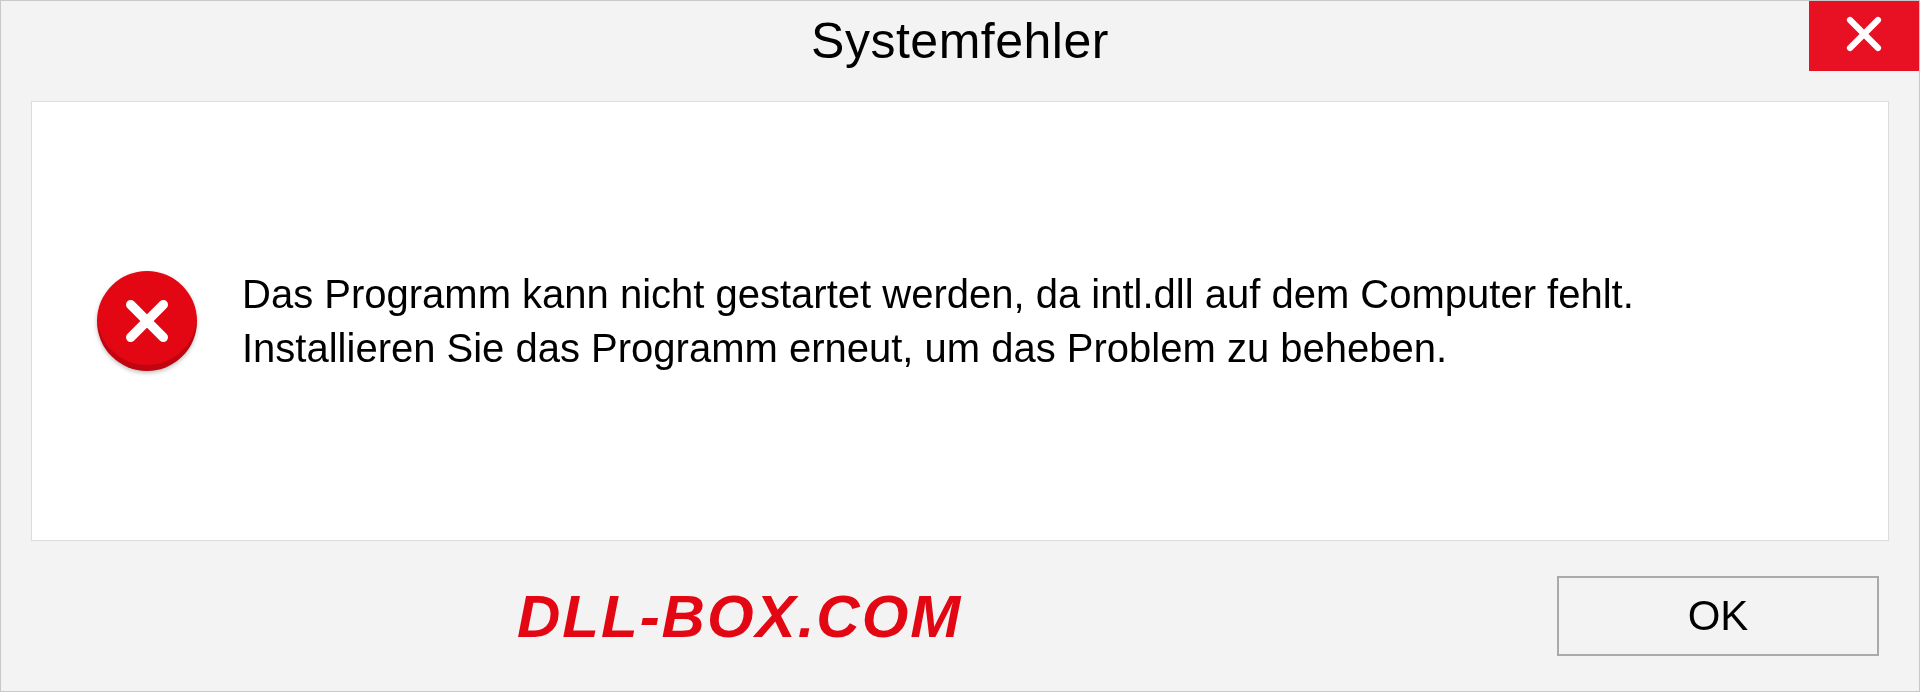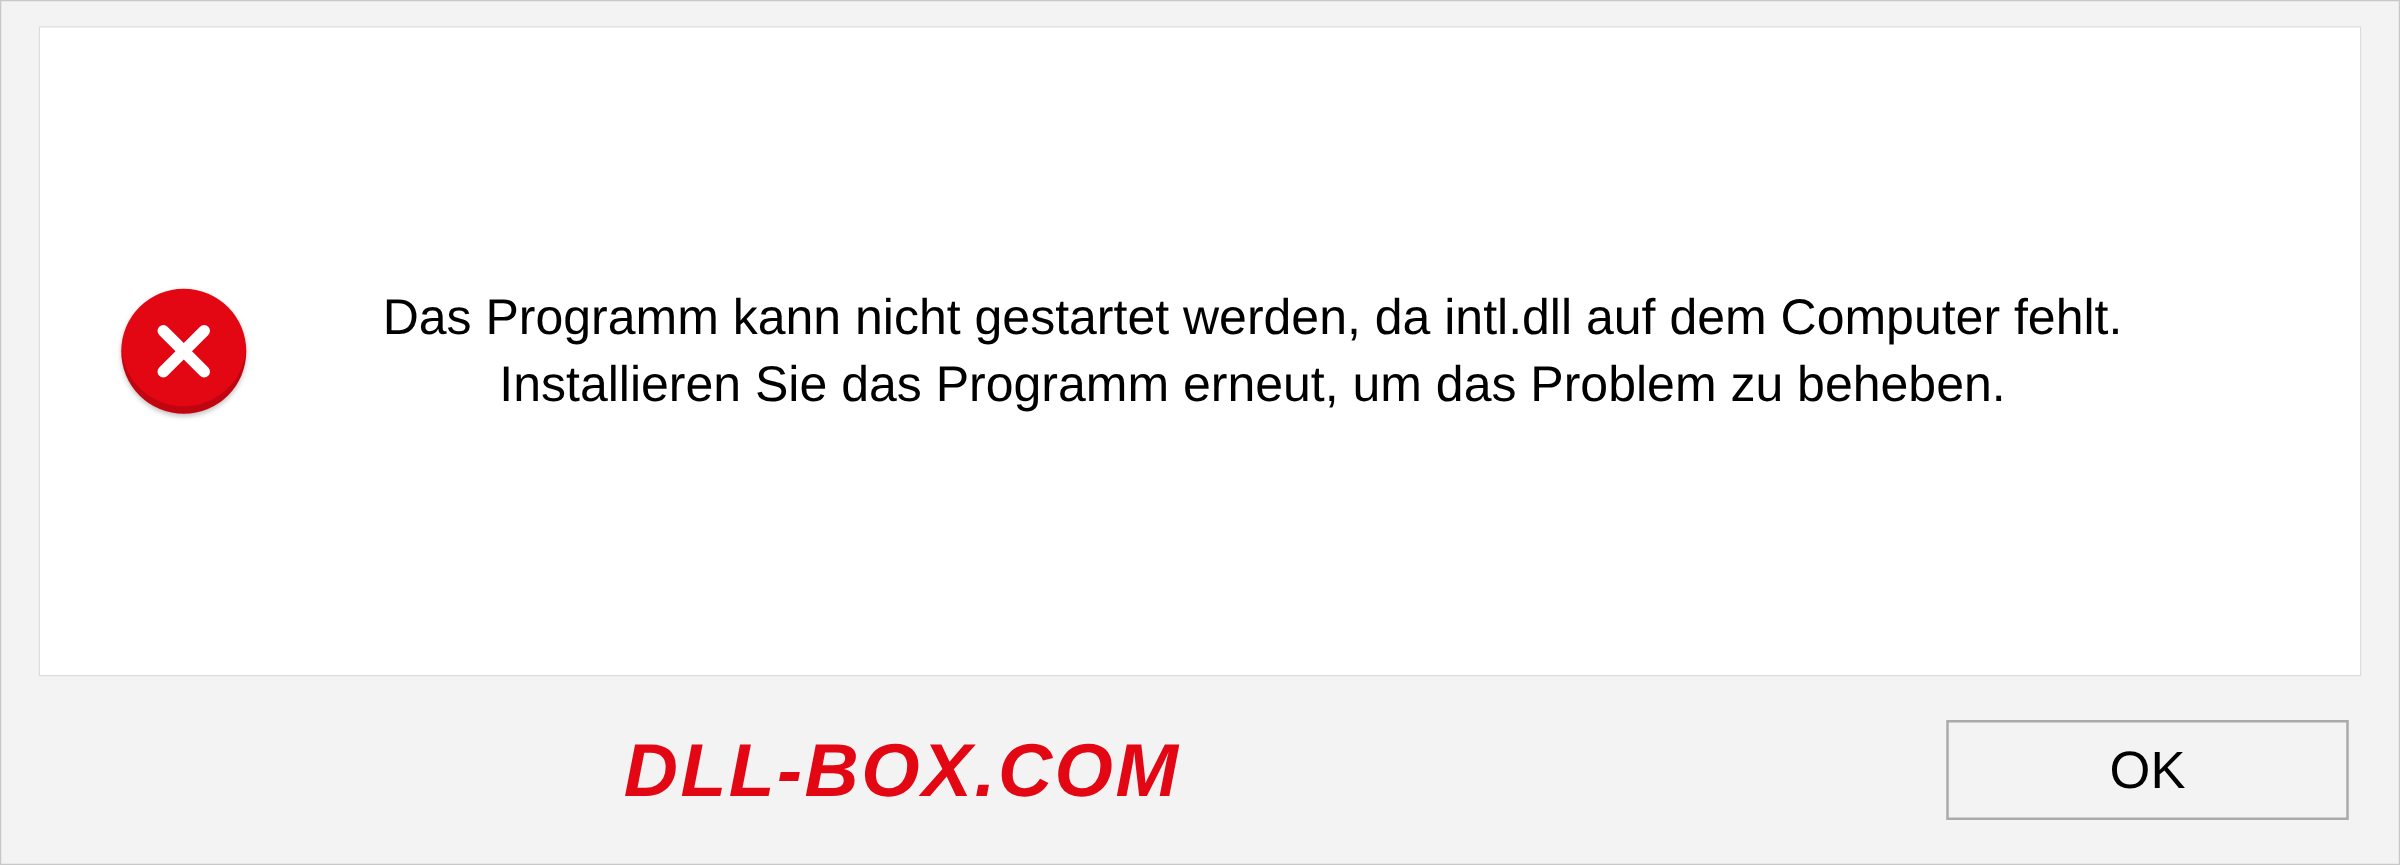--- a/index.html
+++ b/index.html
@@ -83,33 +83,32 @@
     .error-icon-circle svg {
       width: 56px;
       height: 56px;
     }
     .message-text {
       font-size: 40px;
       line-height: 1.35;
       color: #000;
       font-weight: 400;
       max-width: 1520px;
-      text-align: center;
     }
     .footer-bar {
       height: 150px;
       display: flex;
       align-items: center;
       justify-content: flex-end;
       padding: 0 40px 0 30px;
       position: relative;
     }
     .watermark {
       position: absolute;
-      left: 498px;
+      left: 516px;
       font-size: 60px;
       font-weight: 800;
       font-style: italic;
       color: #e30613;
       letter-spacing: 2px;
       font-family: Arial, sans-serif;
     }
     .ok-button {
       width: 322px;
       height: 80px;
@@ -123,20 +122,31 @@
       align-items: center;
       justify-content: center;
       font-family: inherit;
     }
   </style>
 </head>
 <body>
 
 <div class="dialog-window">
 
+  <div class="title-bar">
+    <div class="title-text">Systemfehler</div>
+    <div class="close-button">
+      <span>
+        <svg viewBox="0 0 24 24">
+          <line x1="4" y1="4" x2="20" y2="20" stroke="#ffffff" stroke-width="3.5" stroke-linecap="round"></line>
+          <line x1="20" y1="4" x2="4" y2="20" stroke="#ffffff" stroke-width="3.5" stroke-linecap="round"></line>
+        </svg>
+      </span>
+    </div>
+  </div>
 
   <div class="content-panel">
     <div class="error-icon-wrap">
       <div class="error-icon-circle">
         <svg viewBox="0 0 24 24">
           <line x1="5" y1="5" x2="19" y2="19" stroke="#ffffff" stroke-width="4" stroke-linecap="round"></line>
           <line x1="19" y1="5" x2="5" y2="19" stroke="#ffffff" stroke-width="4" stroke-linecap="round"></line>
         </svg>
       </div>
     </div>

